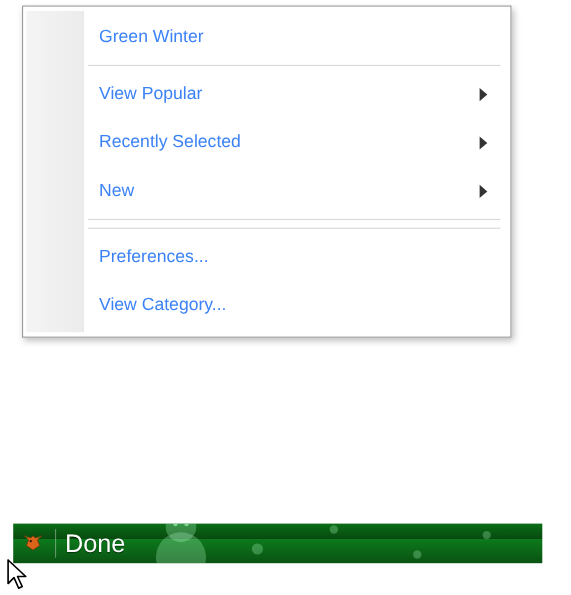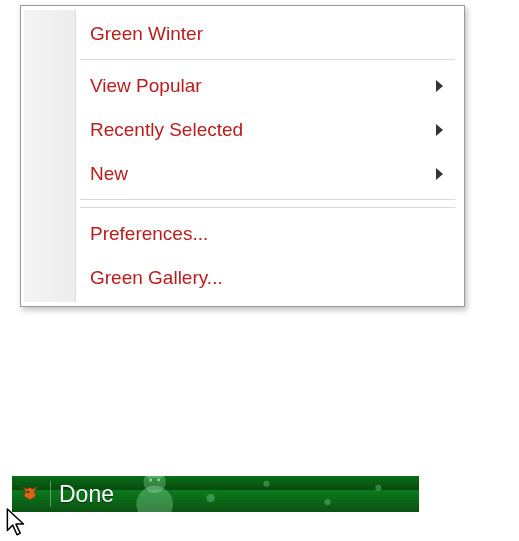--- a/index.html
+++ b/index.html
@@ -39,22 +39,22 @@
       width: 52px;
       background: linear-gradient(to right, #f4f4f4, #ececec);
       border-right: 1px solid #dcdcdc;
     }
     .menu-item {
       position: relative;
       height: 44px;
       line-height: 44px;
       padding-left: 66px;
       padding-right: 40px;
-      font-size: 19px;
-      color: #b91c1c;
+      font-size: 16px;
+      color: #3b82f6;
       cursor: default;
       white-space: nowrap;
     }
     .menu-item .arrow {
       position: absolute;
       right: 18px;
       top: 50%;
       transform: translateY(-50%);
       width: 0; height: 0;
       border-top: 6px solid transparent;
@@ -70,21 +70,21 @@
       content: "";
       position: absolute;
       left: 0; right: 6px; top: 3px;
       border-top: 1px solid #d8d8d8;
     }
     
     .statusbar {
       position: absolute;
       left: 12px;
       top: 476px;
-      width: 407px;
+      width: 481px;
       height: 36px;
       background: linear-gradient(to bottom, #0a6e16 0%, #084a10 38%, #0c7a1c 39%, #0a5212 100%);
       display: flex;
       align-items: center;
       color: #fff;
       font-size: 23px;
       overflow: hidden;
     }
     .status-icon {
       width: 28px;
@@ -149,21 +149,21 @@
 
       <div class="menu-sep"></div>
 
 
       <div class="menu-sep"></div>
 
       <div class="menu-item">
         <span>Preferences...</span>
       </div>
       <div class="menu-item">
-        <span>Green Gallery...</span>
+        <span>View Category...</span>
       </div>
 
     </div>
   </div>
 
   <div class="statusbar">
     <div class="status-icon">
       <svg viewBox="0 0 20 20" width="20" height="20">
         <path d="M2 3 L6 7 L4 12 L10 16 L16 12 L14 7 L18 3 L12 5 L10 3 L8 5 Z" fill="#d9641a" stroke="#7a2e07" stroke-width="0.6"></path>
         <circle cx="8" cy="8" r="1" fill="#2a0c02"></circle>

